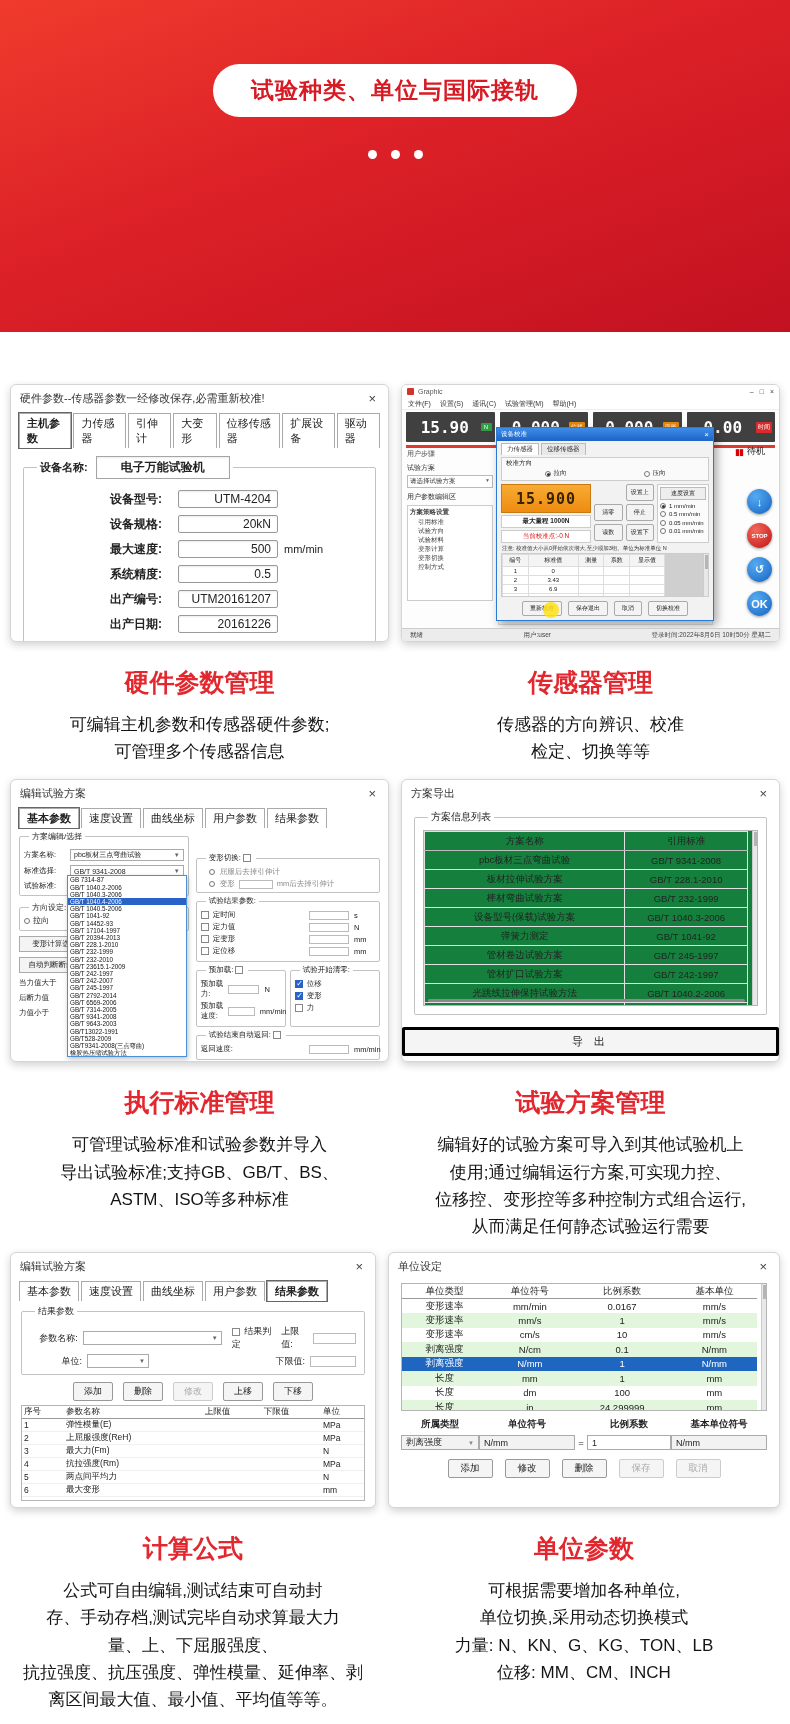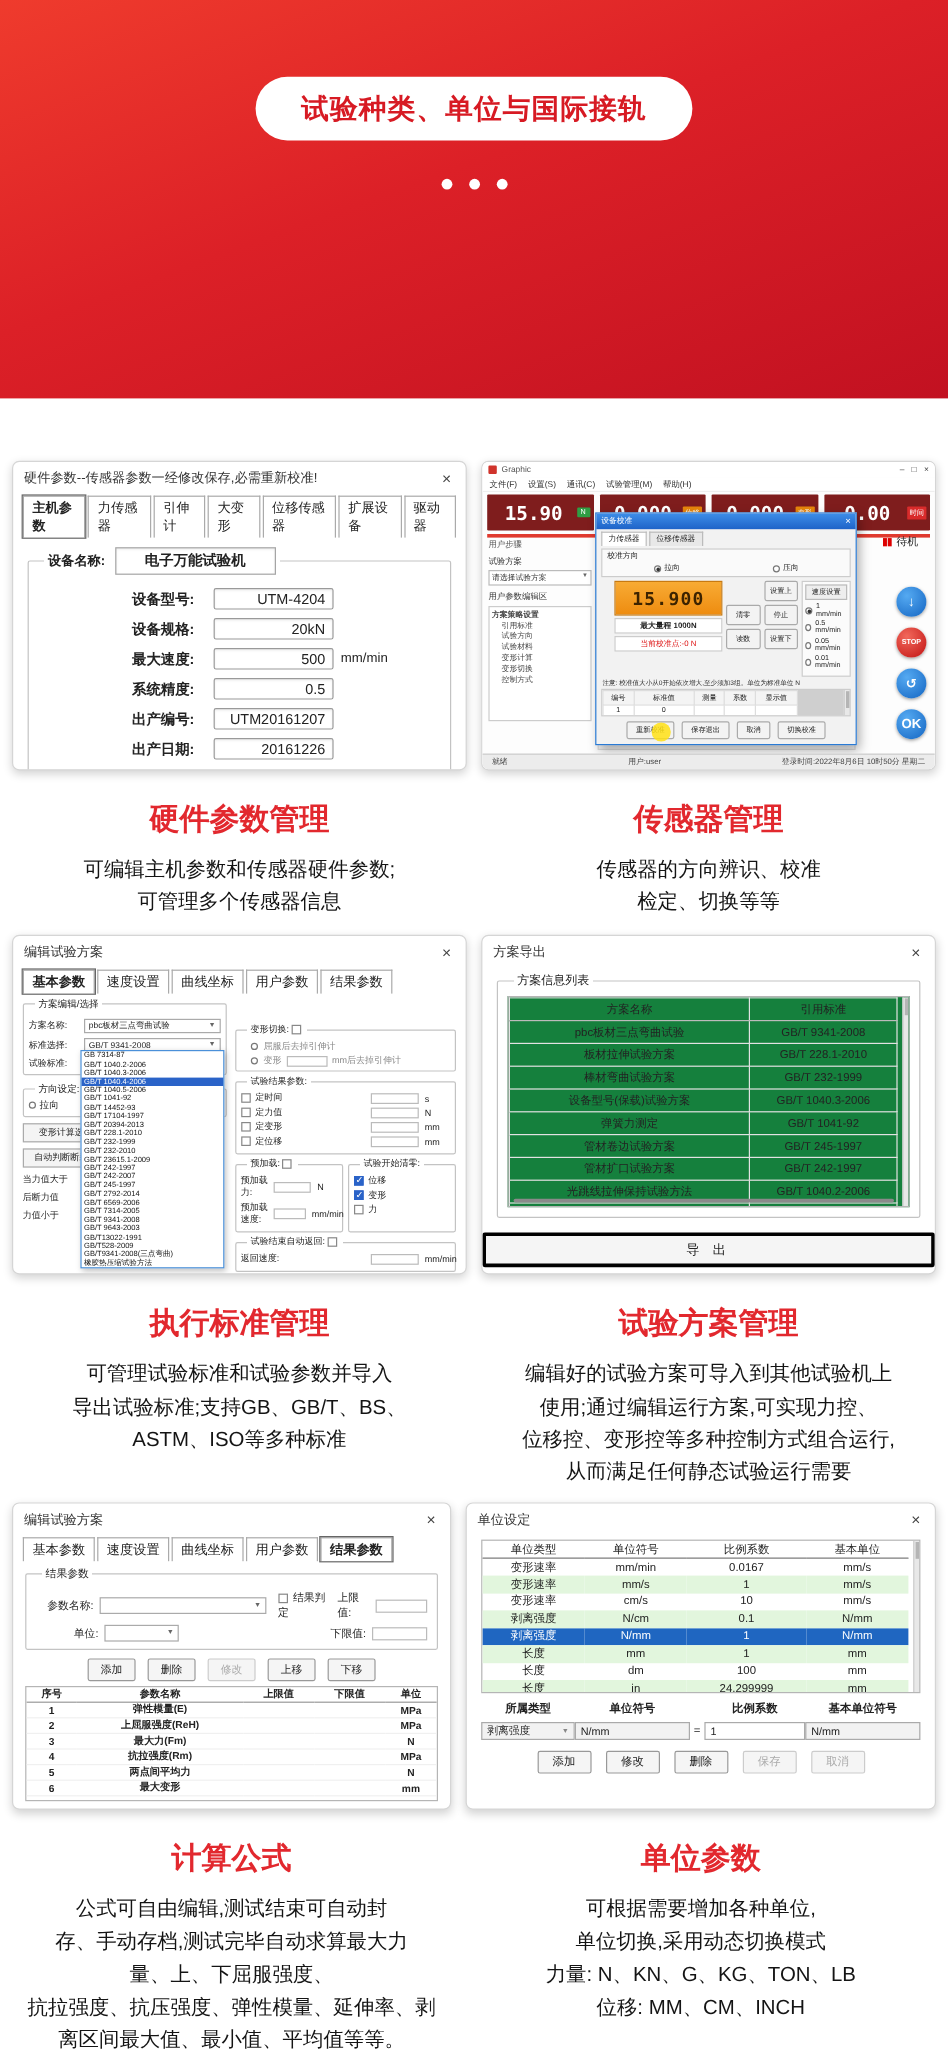--- a/index.html
+++ b/index.html
@@ -52,21 +52,21 @@
 .fbox{width:100px;border:1px solid #9a9a9a;border-radius:2px;padding:1px 6px;text-align:right;background:#fff;box-shadow:inset 0 1px 2px rgba(0,0,0,.08);min-height:14px;}
 .fsuffix{margin-left:6px;font-size:11px;}
 
 
 .win{position:relative;height:100%;background:#fdfdfd;font-size:8px;}
 .win-tb{height:13px;display:flex;align-items:center;gap:4px;padding:0 5px;font-size:7px;color:#555;background:#fff;}
 .win-ico{width:7px;height:7px;background:#d0342c;border-radius:1px;}
 .win-ctrls{margin-left:auto;display:flex;gap:6px;color:#444;}
 .menubar{height:12px;display:flex;gap:9px;align-items:center;padding:0 6px;font-size:7px;color:#333;background:#fff;border-bottom:1px solid #eee;}
 .dstrip{display:flex;gap:5px;padding:2px 4px;height:34px;}
-.dpanel{flex:1;background:#7f1d1d;color:#fff;display:flex;align-items:center;padding:0 3px;border-radius:1px;}
+.dpanel{flex:1;background:#404040;color:#fff;display:flex;align-items:center;padding:0 3px;border-radius:1px;}
 .dval{flex:1;text-align:center;font-size:16px;font-weight:bold;font-family:"DejaVu Sans Mono",monospace;}
 .dbadge{font-size:6px;background:#e8860b;color:#fff;padding:1px 2px;border-radius:1px;min-width:11px;text-align:center;}
 .dpanel.green .dbadge{background:#2f9e44;}
 .dpanel.red .dbadge{background:#d92b2b;}
 .redline{height:3px;background:#e03a2f;margin:1px 4px;}
 .standby{position:absolute;right:14px;top:60px;font-size:9px;color:#222;display:flex;align-items:center;gap:4px;}
 .pause{color:#d00;font-weight:bold;font-size:9px;letter-spacing:-1px;}
 .leftpanel{position:absolute;left:5px;top:64px;width:86px;bottom:16px;font-size:7px;color:#333;}
 .lp-h{color:#555;margin-bottom:3px;}
 .lp-label{margin:4px 0 2px;}
@@ -83,21 +83,21 @@
 .cal-dlg{position:absolute;left:94px;top:42px;width:218px;bottom:20px;background:#f2f2f2;border:1px solid #2a7ad4;box-shadow:3px 4px 9px rgba(0,0,0,.35);display:flex;flex-direction:column;z-index:5;}
 .cal-tb{background:linear-gradient(#3d8de8,#1e63c8);color:#fff;font-size:6.5px;padding:2px 4px;display:flex;justify-content:space-between;align-items:center;}
 .cal-x{color:#fff;font-size:8px;}
 .cal-tabs{display:flex;gap:2px;padding:2px 4px 0;}
 .ctab{font-size:6.5px;border:1px solid #bbb;border-bottom:none;padding:1px 5px;background:#e8e8e8;}
 .ctab.active{background:#fff;}
 .cal-dir{border:1px solid #ccc;margin:2px 4px;padding:1px 4px 2px;font-size:6.5px;background:#fafafa;}
 .cal-radios{display:flex;justify-content:space-around;margin-top:1px;}
 .radio-item{display:inline-flex;align-items:center;}
 .cal-main{display:flex;gap:3px;padding:1px 4px;}
-.cal-left{width:90px;margin-left:11px;}
+.cal-left{width:90px;}
 .lcd{background:linear-gradient(#f8ab34,#ee8c10);height:29px;display:flex;align-items:center;justify-content:center;border:1px solid #c87a10;font-family:"DejaVu Sans Mono",monospace;font-weight:bold;font-size:15px;color:#3c2300;letter-spacing:1px;}
 .range-box{border:1px solid #ccc;background:#fff;font-size:6.5px;font-weight:bold;text-align:center;padding:1px;margin-top:2px;}
 .cal-point{border:1px solid #ccc;background:#fff;font-size:6.5px;text-align:center;color:#d11;padding:1px;margin-top:2px;}
 .cal-btns{width:60px;display:grid;grid-template-columns:1fr 1fr;gap:3px;align-content:start;}
 .cbtn{border:1px solid #aaa;background:#f3f3f3;font-size:6px;text-align:center;padding:3px 0;border-radius:2px;}
 .cbtn.ghost{visibility:hidden;}
 .speedbox{flex:1;border:1px solid #ccc;background:#fbfbfb;padding:2px;font-size:6px;}
 .speed-title{border:1px solid #bbb;background:#eee;text-align:center;padding:1px;font-size:6px;}
 .speed-item{display:flex;align-items:center;margin:2.5px 0;}
 .cal-note{font-size:5.5px;color:#333;padding:1px 5px 0;}
@@ -153,21 +153,21 @@
 .s5-fs legend{font-size:9px;}
 .s5-row{display:flex;align-items:center;gap:5px;font-size:9px;margin-top:3px;}
 .s5-row .lab{width:52px;text-align:right;}
 .combo.wide{width:150px;height:14px;}
 .combo.small{width:62px;height:14px;}
 .s5-row .spacer{flex:1;}
 .s5-btns{display:flex;gap:10px;justify-content:center;margin:7px 0 4px;}
 .s5-btns .btn{font-size:9px;padding:2px 10px;}
 .s5-wrap{margin:0 10px;border:1px solid #b5b5b5;height:96px;overflow:hidden;background:#fff;}
 .s5-tbl{width:100%;border-collapse:collapse;}
-.s5-tbl th,.s5-tbl td{font-size:8.5px;font-weight:bold;padding:0 2px;height:12px;text-align:center;border-bottom:1px solid #f0f0f0;}
+.s5-tbl th,.s5-tbl td{font-size:8.5px;font-weight:normal;padding:0 2px;height:12px;text-align:left;border-bottom:1px solid #f0f0f0;}
 .s5-tbl th{border-bottom:1px solid #999;}
 
 
 .u-wrap{margin:6px 12px 0;border:1px solid #b5b5b5;position:relative;height:128px;overflow:hidden;background:#fff;}
 .u-tbl{width:calc(100% - 9px);border-collapse:collapse;}
 .u-tbl th,.u-tbl td{font-size:9.5px;font-weight:normal;text-align:center;height:14.5px;padding:0 2px;}
 .u-tbl th{border-bottom:1px solid #999;}
 .u-tbl tr.green{background:#e2f6dd;}
 .u-tbl tr.selected{background:#1f66c1;color:#fff;}
 .u-form{display:grid;grid-template-columns:78px 96px 12px 84px 96px;margin:7px 12px 0;font-size:9.5px;row-gap:4px;align-items:center;}

